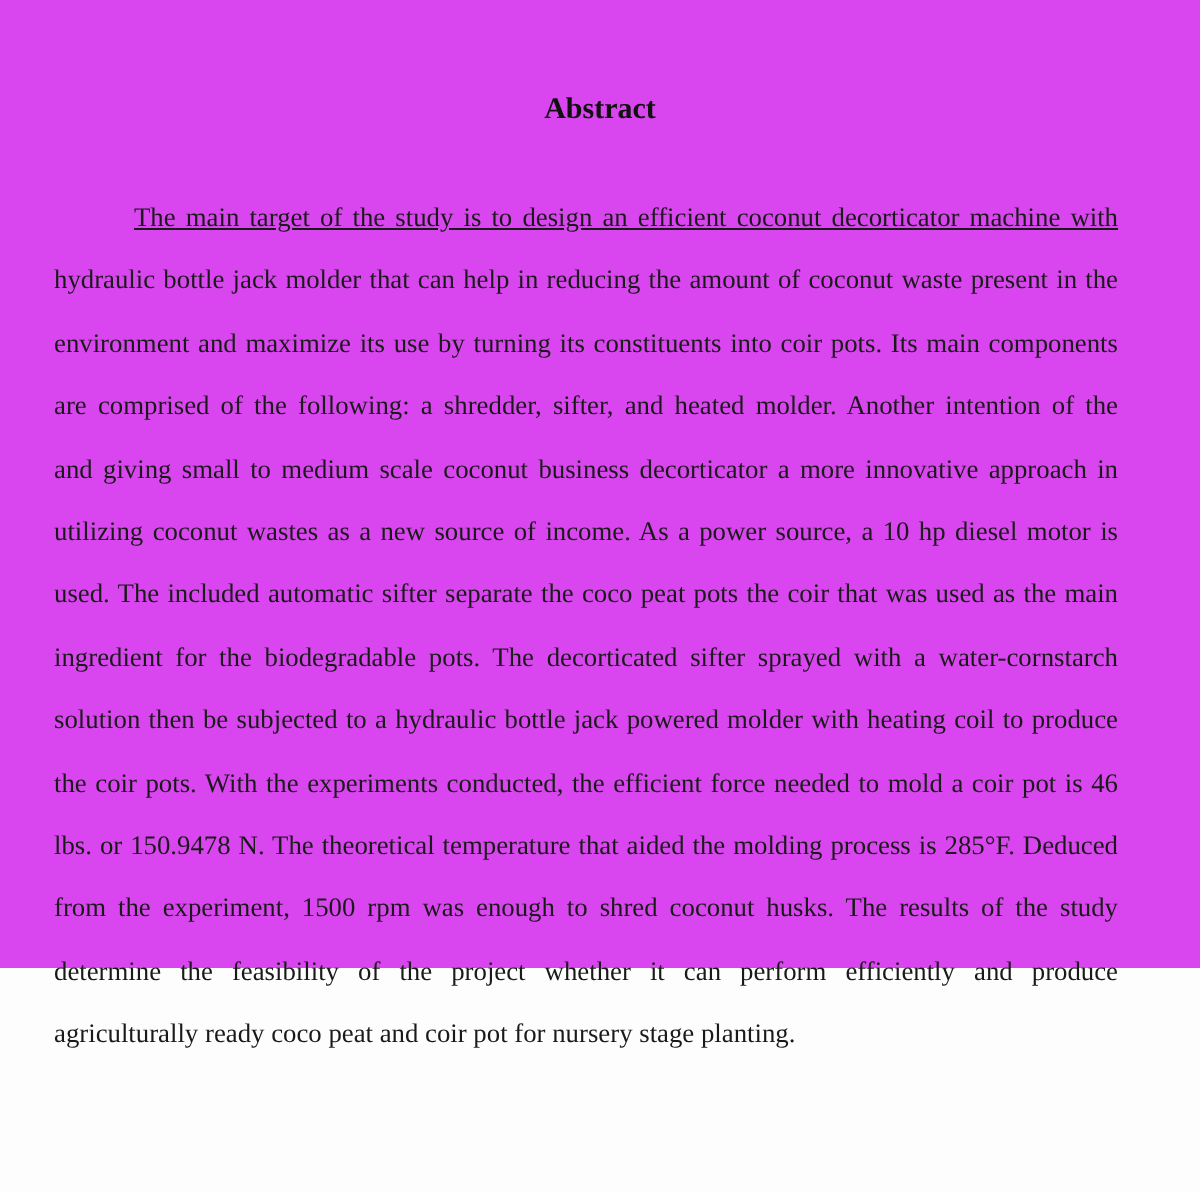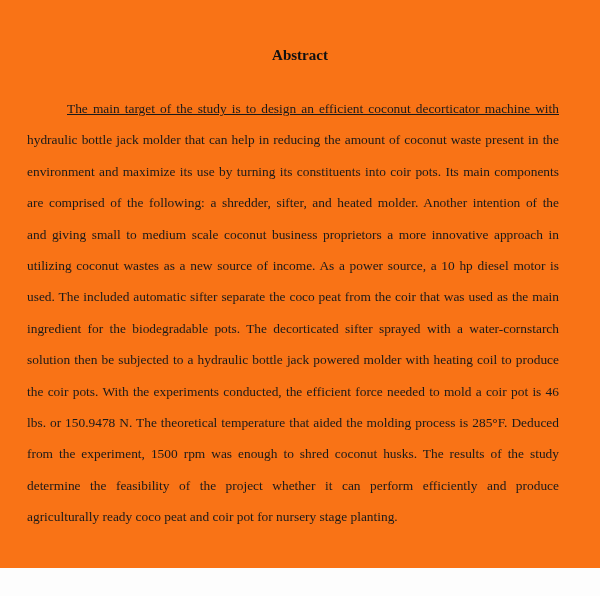--- a/index.html
+++ b/index.html
@@ -13,22 +13,22 @@
       overflow: hidden;
       position: relative;
       font-family: "Liberation Serif", "DejaVu Serif", serif;
       color: #1a1a1a;
     }
     .page {
       position: absolute;
       left: 0;
       top: 0;
       width: 600px;
-      height: 568px;
-      background: #f97316;
+      height: 484px;
+      background: #d946ef;
     }
     .title {
       position: absolute;
       top: 45px;
       left: 0;
       width: 600px;
       text-align: center;
       font-weight: bold;
       font-size: 15px;
       line-height: 20px;
@@ -77,27 +77,27 @@
     <div class="line">
         <span class="txt">hydraulic bottle jack molder that can help in reducing the amount of coconut waste present in the</span>
       </div>
     <div class="line">
         <span class="txt">environment and maximize its use by turning its constituents into coir pots. Its main components</span>
       </div>
     <div class="line">
         <span class="txt">are comprised of the following: a shredder, sifter, and heated molder. Another intention of the</span>
       </div>
     <div class="line">
-        <span class="txt">and giving small to medium scale coconut business proprietors a more innovative approach in</span>
+        <span class="txt">and giving small to medium scale coconut business decorticator a more innovative approach in</span>
       </div>
     <div class="line">
         <span class="txt">utilizing coconut wastes as a new source of income. As a power source, a 10 hp diesel motor is</span>
       </div>
     <div class="line">
-        <span class="txt">used. The included automatic sifter  separate the coco peat from the coir that was used as the main</span>
+        <span class="txt">used. The included automatic sifter  separate the coco peat pots the coir that was used as the main</span>
       </div>
     <div class="line">
         <span class="txt">ingredient for the biodegradable pots. The decorticated sifter sprayed with a water-cornstarch</span>
       </div>
     <div class="line">
         <span class="txt">solution  then be subjected to a hydraulic bottle jack powered molder with heating coil to produce</span>
       </div>
     <div class="line">
         <span class="txt">the coir pots. With the experiments conducted, the efficient force needed to mold a coir pot is 46</span>
       </div>

